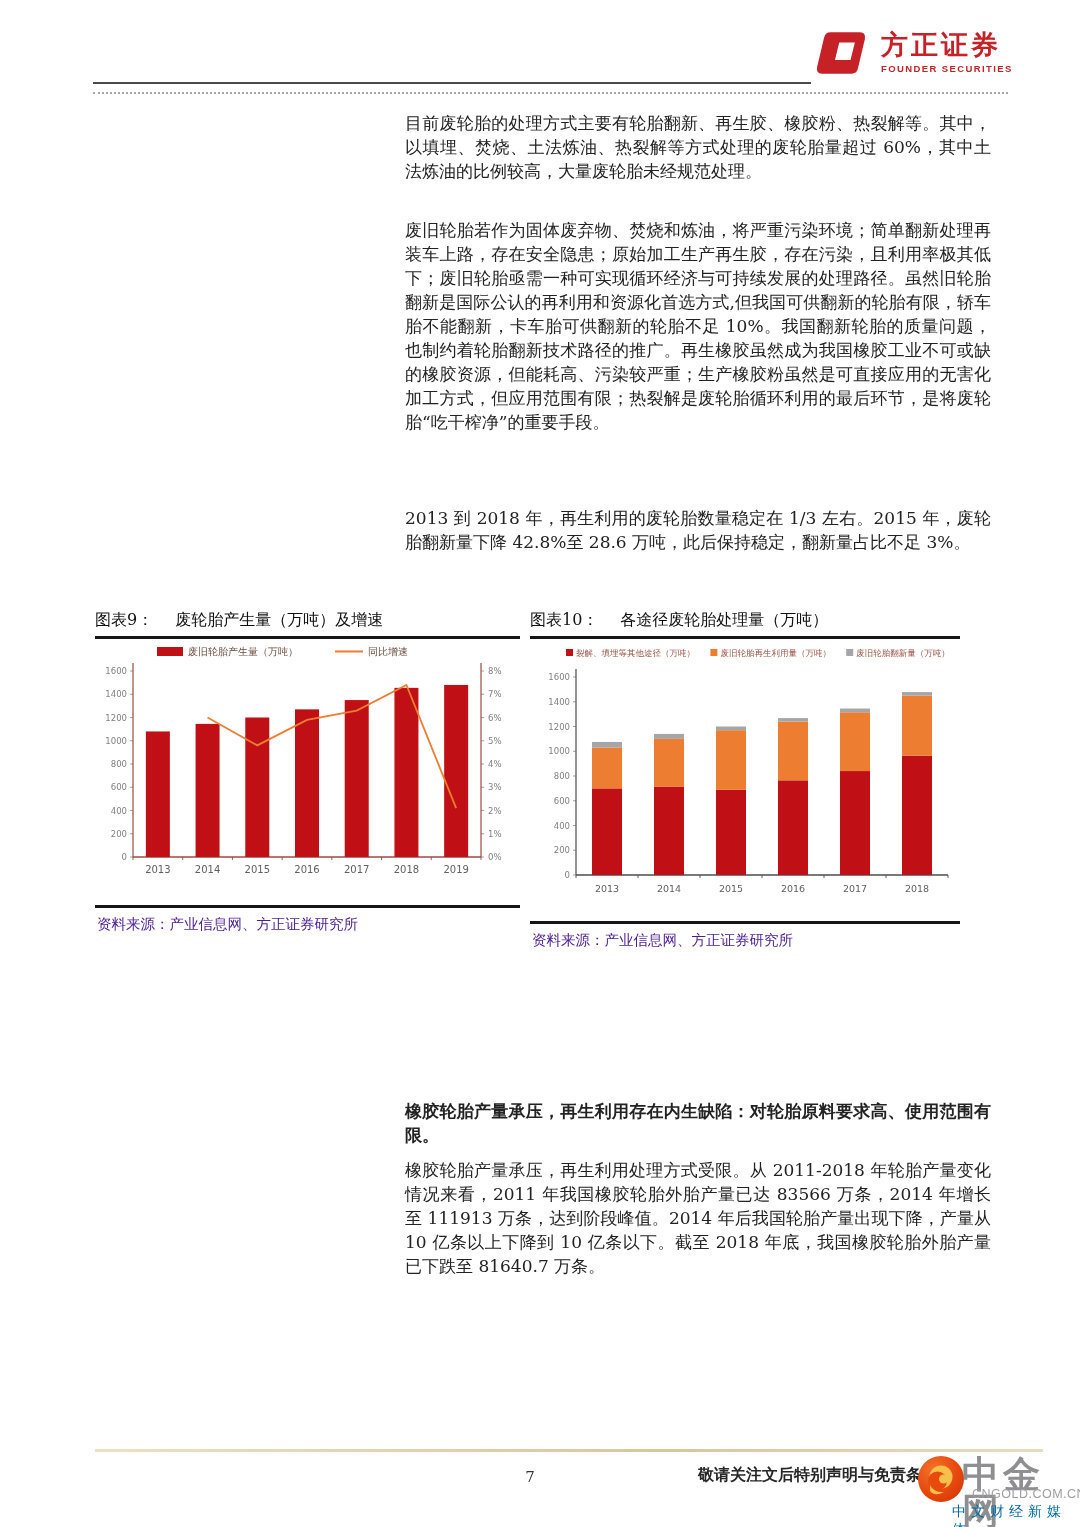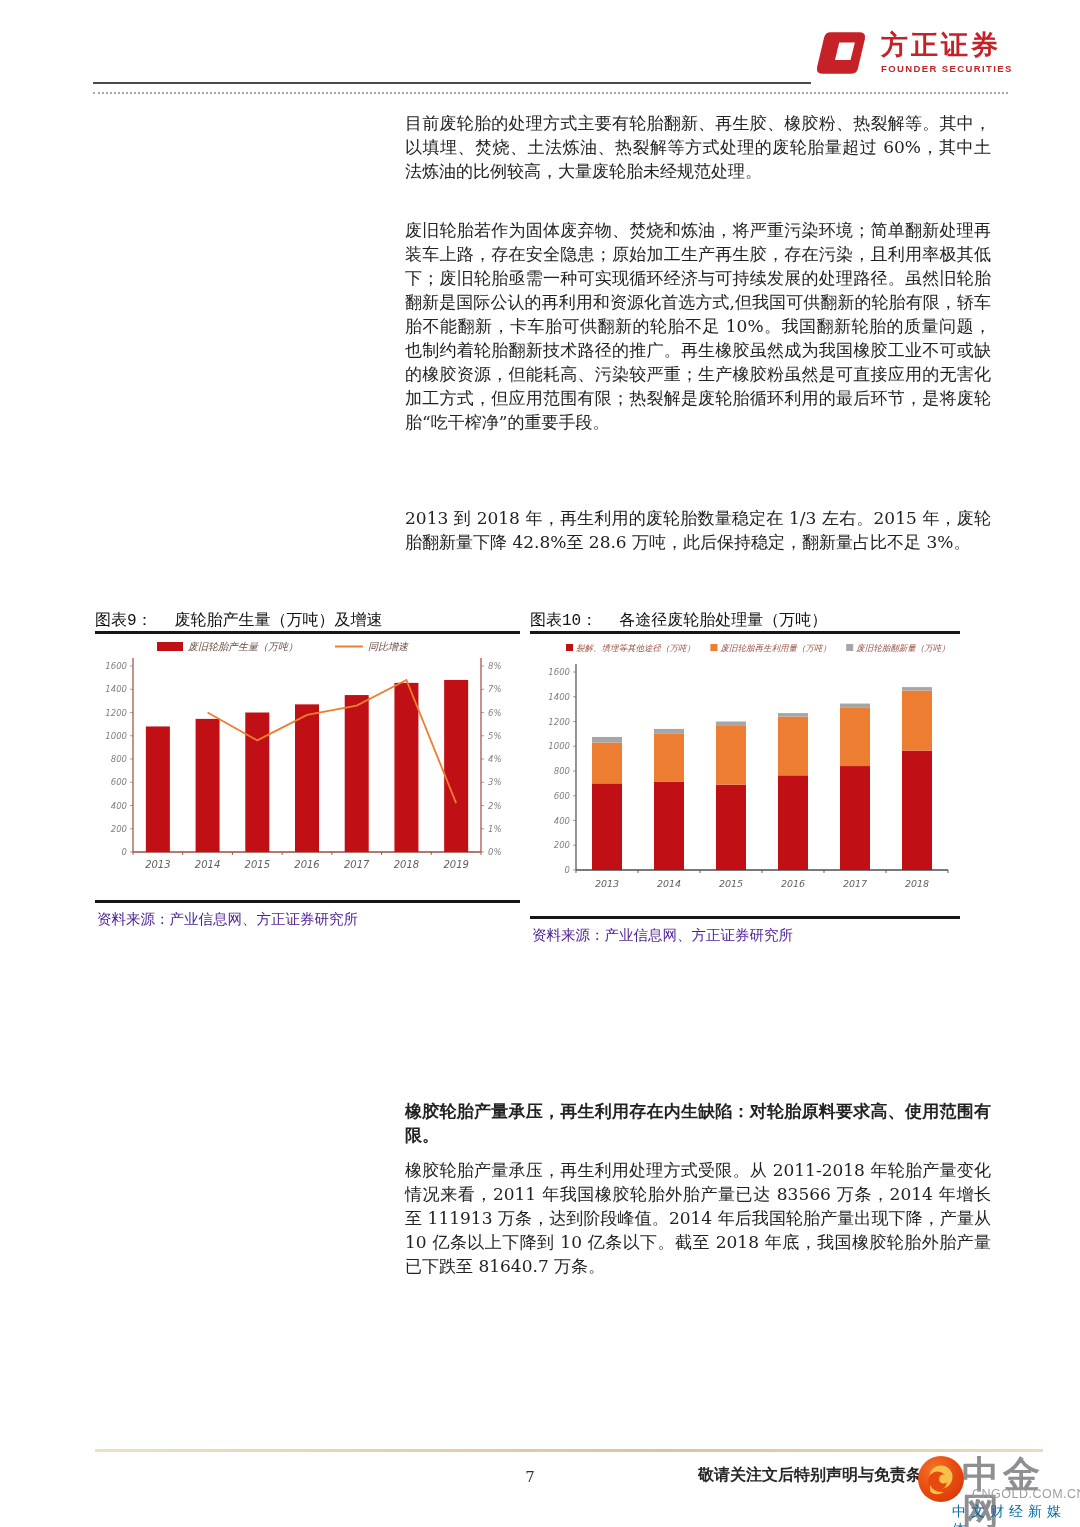--- a/index.html
+++ b/index.html
@@ -16,23 +16,23 @@
   .logo-en{font-family:"Liberation Sans",sans-serif;font-weight:bold;font-size:9.5px;color:#c52127;letter-spacing:1.4px;margin-top:4px;}
 
   
   .para{position:absolute;left:405px;width:586px;margin:0;font-size:17px;line-height:24px;
         text-align:justify;color:#222;}
   .para b{color:#111;}
 
   
   .figure{position:absolute;top:610px;}
   .fig-title{display:flex;align-items:baseline;font-size:16px;color:#111;
-        border-bottom:3px solid #161616;font-family:Liberation Mono, monospace;}
+        padding-bottom:5px;border-bottom:3px solid #161616;}
   .fig-label{margin-right:22px;}
-  .fig-chart{margin-top:2px;font-style:italic;}
+  .fig-chart{margin-top:2px;}
   .fig-source{margin-top:4px;border-top:3px solid #161616;padding:7px 0 0 2px;
         font-size:14.5px;color:#4c1d95;}
 
   
   .footer-line{position:absolute;top:1449px;left:95px;width:948px;height:3px;
         background:linear-gradient(to right,#ece1c6,#d8c69c 60%,#e7dcc2);}
   .page-num{position:absolute;top:1468px;left:505px;width:50px;text-align:center;font-size:15px;color:#333;}
   .disclaimer{position:absolute;top:1465px;left:698px;font-family:"Liberation Sans",sans-serif;
         font-weight:bold;font-size:16px;color:#262626;z-index:1;}
 

